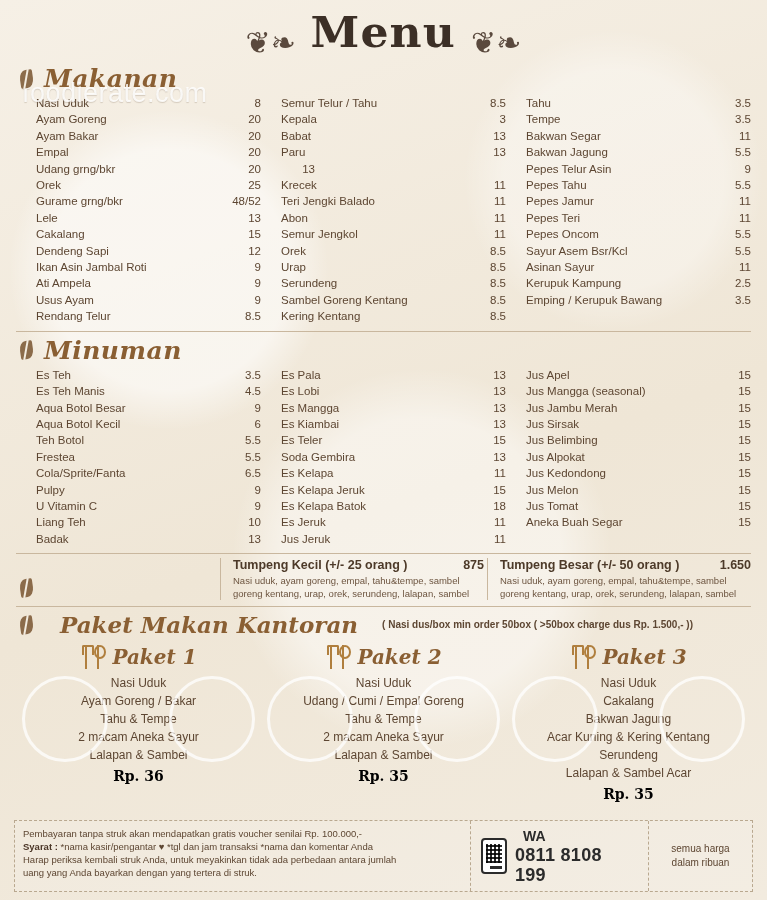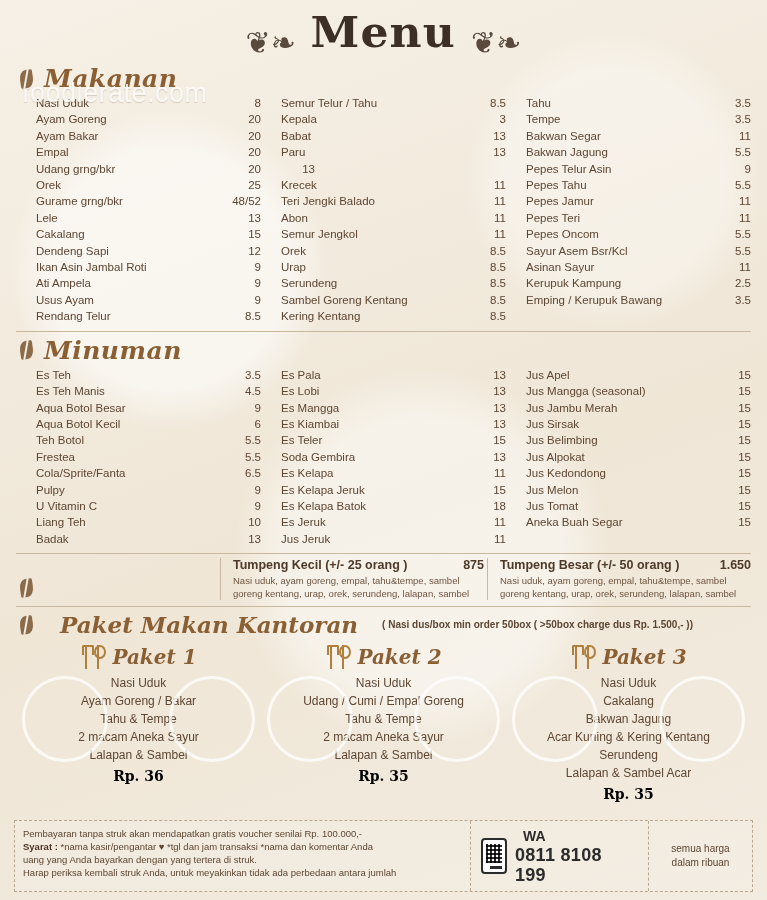--- a/index.html
+++ b/index.html
@@ -623,22 +623,22 @@
   </div>
 </div>
 
 <div class="footer">
   <div class="foot-left">
     <div class="foot-line">Pembayaran tanpa struk akan mendapatkan gratis voucher senilai Rp. 100.000,-</div>
     <div class="foot-line">
       <b>Syarat :</b>
       <span>*nama kasir/pengantar    ♥ *tgl dan jam transaksi   *nama dan komentar Anda</span>
     </div>
+    <div class="foot-line">Harap periksa kembali struk Anda, untuk meyakinkan tidak ada perbedaan antara jumlah</div>
     <div class="foot-line">uang yang Anda bayarkan dengan yang tertera di struk.</div>
-    <div class="foot-line">Harap periksa kembali struk Anda, untuk meyakinkan tidak ada perbedaan antara jumlah</div>
   </div>
   <div class="foot-mid">
     <span class="wa-icon"></span>
     <span>
       <span class="wa-label">WA</span><br>
       <span class="wa-number">0811 8108 199</span>
     </span>
   </div>
   <div class="foot-right">
     <div>

